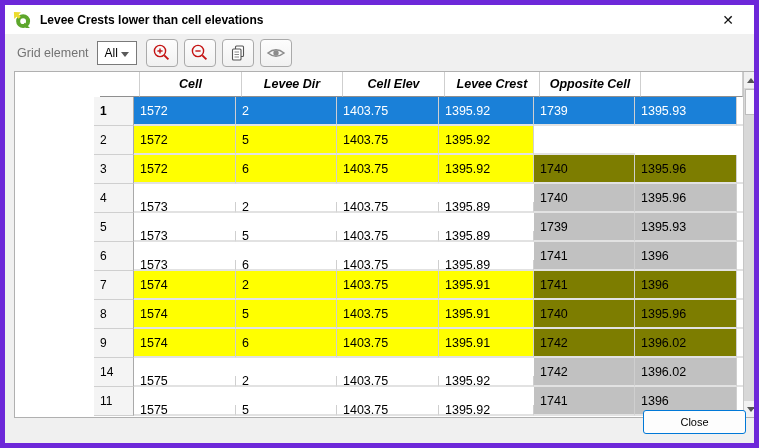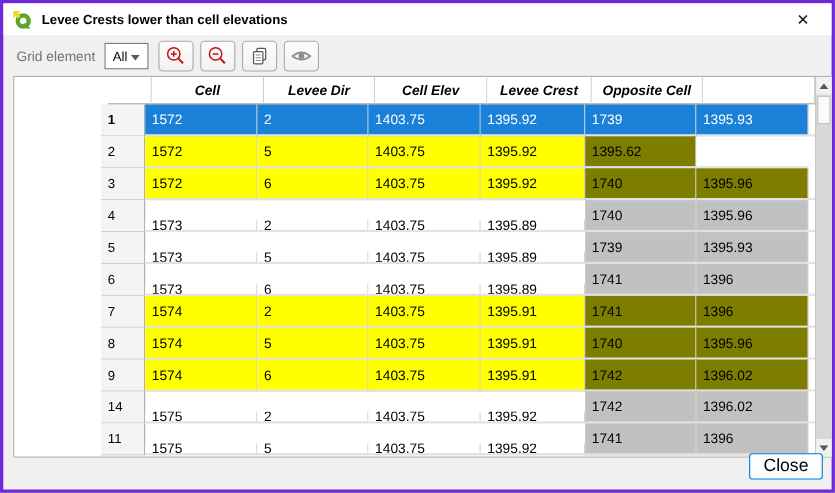--- a/index.html
+++ b/index.html
@@ -1,19 +1,19 @@
 <!DOCTYPE html>
 <html style="--sel: #1a80d8; --yellow: #ffff00; --olive: #7d7d00; --gray: #c1c1c1;"><head>
 <meta charset="utf-8">
 <style>
   * { box-sizing: border-box; margin: 0; padding: 0; }
   html,body { width:759px; height:448px; font-family:"Liberation Sans","DejaVu Sans",sans-serif; }
   .dialog {
     position:relative; width:759px; height:448px;
-    background:#f0f0f0; border:3px solid #6d28d9; overflow:hidden;
+    background:#f0f0f0; border:5px solid #6d28d9; overflow:hidden;
   }
   
   .titlebar {
     position:absolute; top:0; left:0; right:0; height:29px;
     background:#ffffff; display:flex; align-items:center; padding:0 8px;
   }
   .titlebar .app-icon { width:18px; height:18px; margin-right:9px; flex:0 0 auto; }
   .titlebar .title { font-size:12px; font-weight:bold; color:#000; }
   .close-x {
     position:absolute; right:12px; top:4px; width:28px; height:22px;
@@ -69,23 +69,23 @@
   .filler { background:#ffffff; border-right:none; }
   
   .vscroll { flex:0 0 15px; background:#d8d8d8; display:flex; flex-direction:column; border-left:1px solid #c6c6c6; }
   .sb-btn { flex:0 0 16px; background:#f1f1f1; display:flex; align-items:center; justify-content:center; cursor:pointer; }
   .tri-up   { width:0; height:0; border-left:4px solid transparent; border-right:4px solid transparent; border-bottom:5px solid #555; }
   .tri-down { width:0; height:0; border-left:4px solid transparent; border-right:4px solid transparent; border-top:5px solid #555; }
   .sb-track { flex:1 1 auto; position:relative; }
   .sb-thumb { position:absolute; top:1px; left:1px; right:1px; height:26px; background:#fafafa; border:1px solid #bdbdbd; cursor:pointer; }
   
   .close-btn {
-    position:absolute; right:8px; bottom:9px; width:67px; height:24px;
+    position:absolute; right:8px; bottom:9px; width:103px; height:24px;
     background:#fdfdfd; border:1px solid #0078d7; border-radius:3px;
-    font-size:16px; color:#000; display:flex; align-items:center; justify-content:center; cursor:pointer;margin-top:30px;
+    font-size:11px; color:#000; display:flex; align-items:center; justify-content:center; cursor:pointer;margin-top:30px;
   }
 </style>
 </head>
 <body>
 
 <div class="dialog">
 
   <div class="titlebar">
     <svg class="app-icon" viewBox="0 0 24 24">
       <circle cx="13.5" cy="13.5" r="6.6" fill="none" stroke="#5da62c" stroke-width="5.4"></circle>
@@ -155,21 +155,20 @@
             <div class="c sel">1739</div>
             <div class="c sel">1395.93</div>
             <div class="c filler"></div>
           </div>
           <div class="trow warn">
             <div class="c rowhdr">2</div>
             <div class="c yellow">1572</div>
             <div class="c yellow">5</div>
             <div class="c yellow">1403.75</div>
             <div class="c yellow">1395.92</div>
-            <div class="c olive">1395.62</div>
             <div class="c filler"></div>
           </div>
           <div class="trow warn">
             <div class="c rowhdr">3</div>
             <div class="c yellow">1572</div>
             <div class="c yellow">6</div>
             <div class="c yellow">1403.75</div>
             <div class="c yellow">1395.92</div>
             <div class="c olive">1740</div>
             <div class="c olive">1395.96</div>

